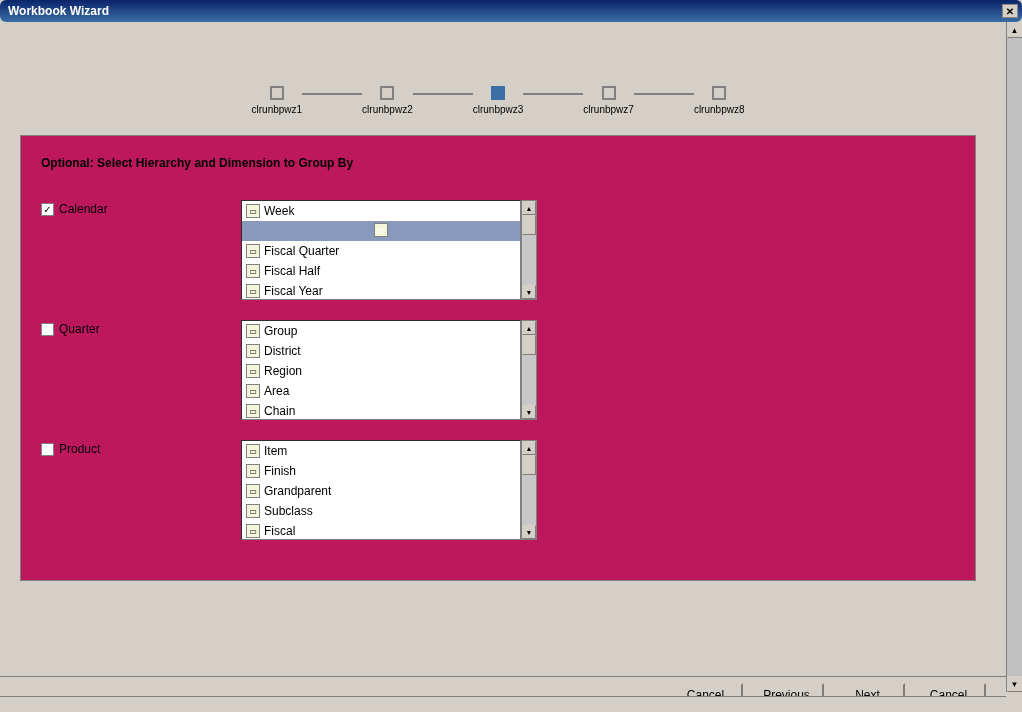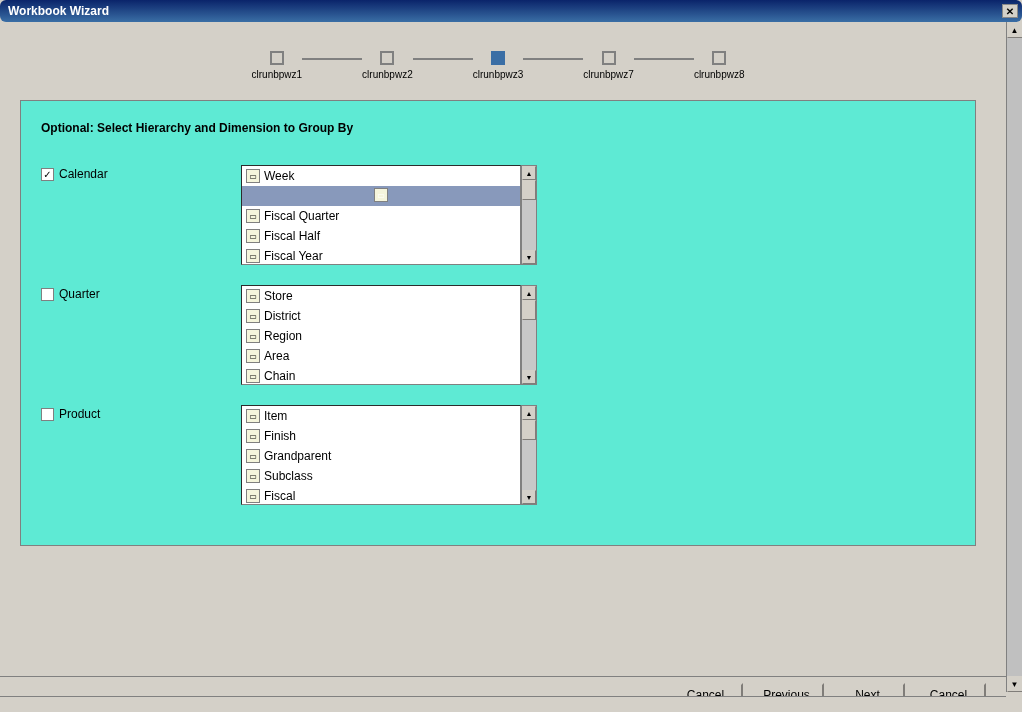--- a/index.html
+++ b/index.html
@@ -84,23 +84,24 @@
       left: 0;
       right: 16px;
       height: 16px;
       background: #d4d0c8;
       border-top: 1px solid #808080;
     }
 
     
     .content-area {
       flex: 1;
-      padding: 14px 20px 10px 10px;
+      padding: 8px 20px 10px 10px;
       margin-right: 16px;
       overflow: hidden;
+      margin-top: 41px;
     }
 
     
     .wizard-steps {
       display: flex;
       justify-content: center;
       align-items: center;
       padding: 15px 0 20px 0;
       gap: 0;
     }
@@ -129,21 +130,21 @@
     }
     .step-label {
       font-size: 10px;
       margin-top: 4px;
       color: #000;
       white-space: nowrap;
     }
 
     
     .main-panel {
-      background: #5eead4;
+      background: #be185d;
       border: 1px solid #808080;
       margin: 0 10px;
       padding: 20px;
       flex: 1;
     }
 
     .panel-title {
       font-size: 12px;
       font-weight: bold;
       margin-bottom: 30px;
@@ -362,21 +363,21 @@
 
       <div class="form-section">
         <div class="form-label">
           <div class="checkbox"></div>
           <span>Quarter</span>
         </div>
         <div class="listbox-container">
           <div class="listbox">
             <div class="listbox-item">
               <div class="item-icon">▭</div>
-              <span>Store</span>
+              <span>Group</span>
             </div>
             <div class="listbox-item">
               <div class="item-icon">▭</div>
               <span>District</span>
             </div>
             <div class="listbox-item">
               <div class="item-icon">▭</div>
               <span>Region</span>
             </div>
             <div class="listbox-item">

